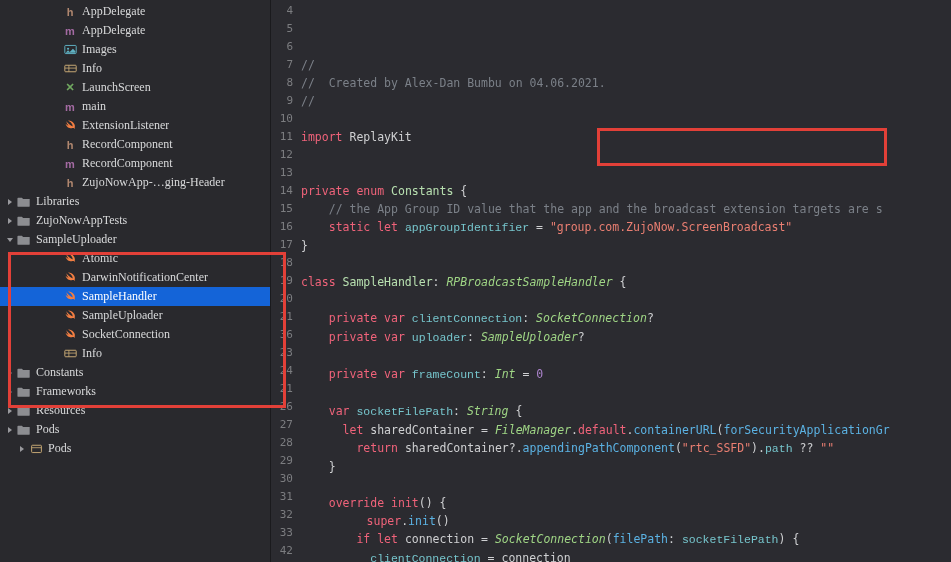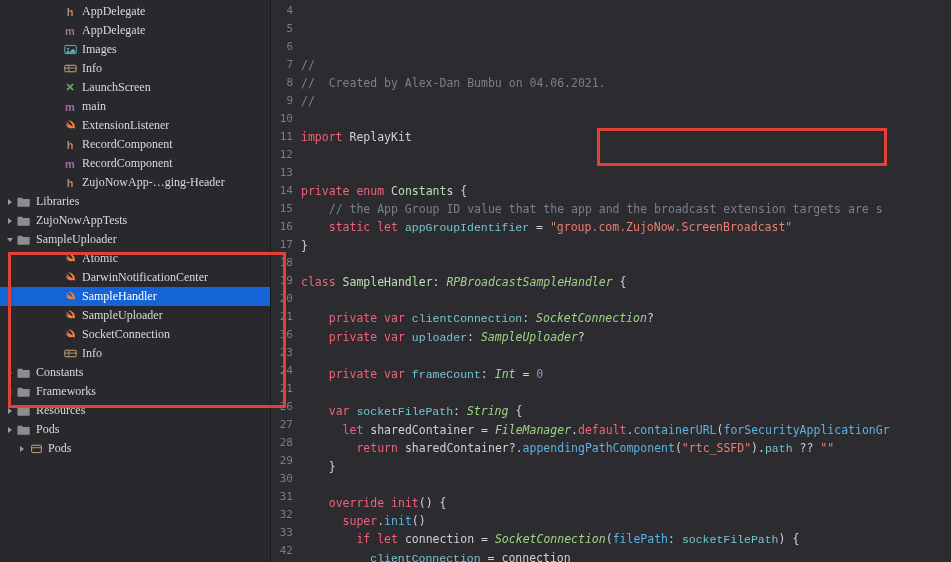--- a/index.html
+++ b/index.html
@@ -100,21 +100,21 @@
 }
 .tok-comment { color: #7b8088; }
 .tok-keyword { color: #f0637a; }
 .tok-type { color: #9fd585; font-style: italic; }
 .tok-ident { color: #cfd0d2; }
 .tok-func { color: #5bb2e3; }
 .tok-string { color: #eb7f72; }
 .tok-number { color: #ab83cb; }
 .tok-enum { color: #b8e0b0; }
 .tok-prop { color: #76c5cc; font-family: Liberation Mono, monospace; }
-.tok-self { color: #f0637a; }
+.tok-self { color: #f0637a; margin-left: 24px; }
 .tok-op { color: #cfd0d2; }
 
 .red-box-code {
   position: absolute;
   border: 3px solid #e24038;
   pointer-events: none;
 }
 </style>
 </head>
 <body>

